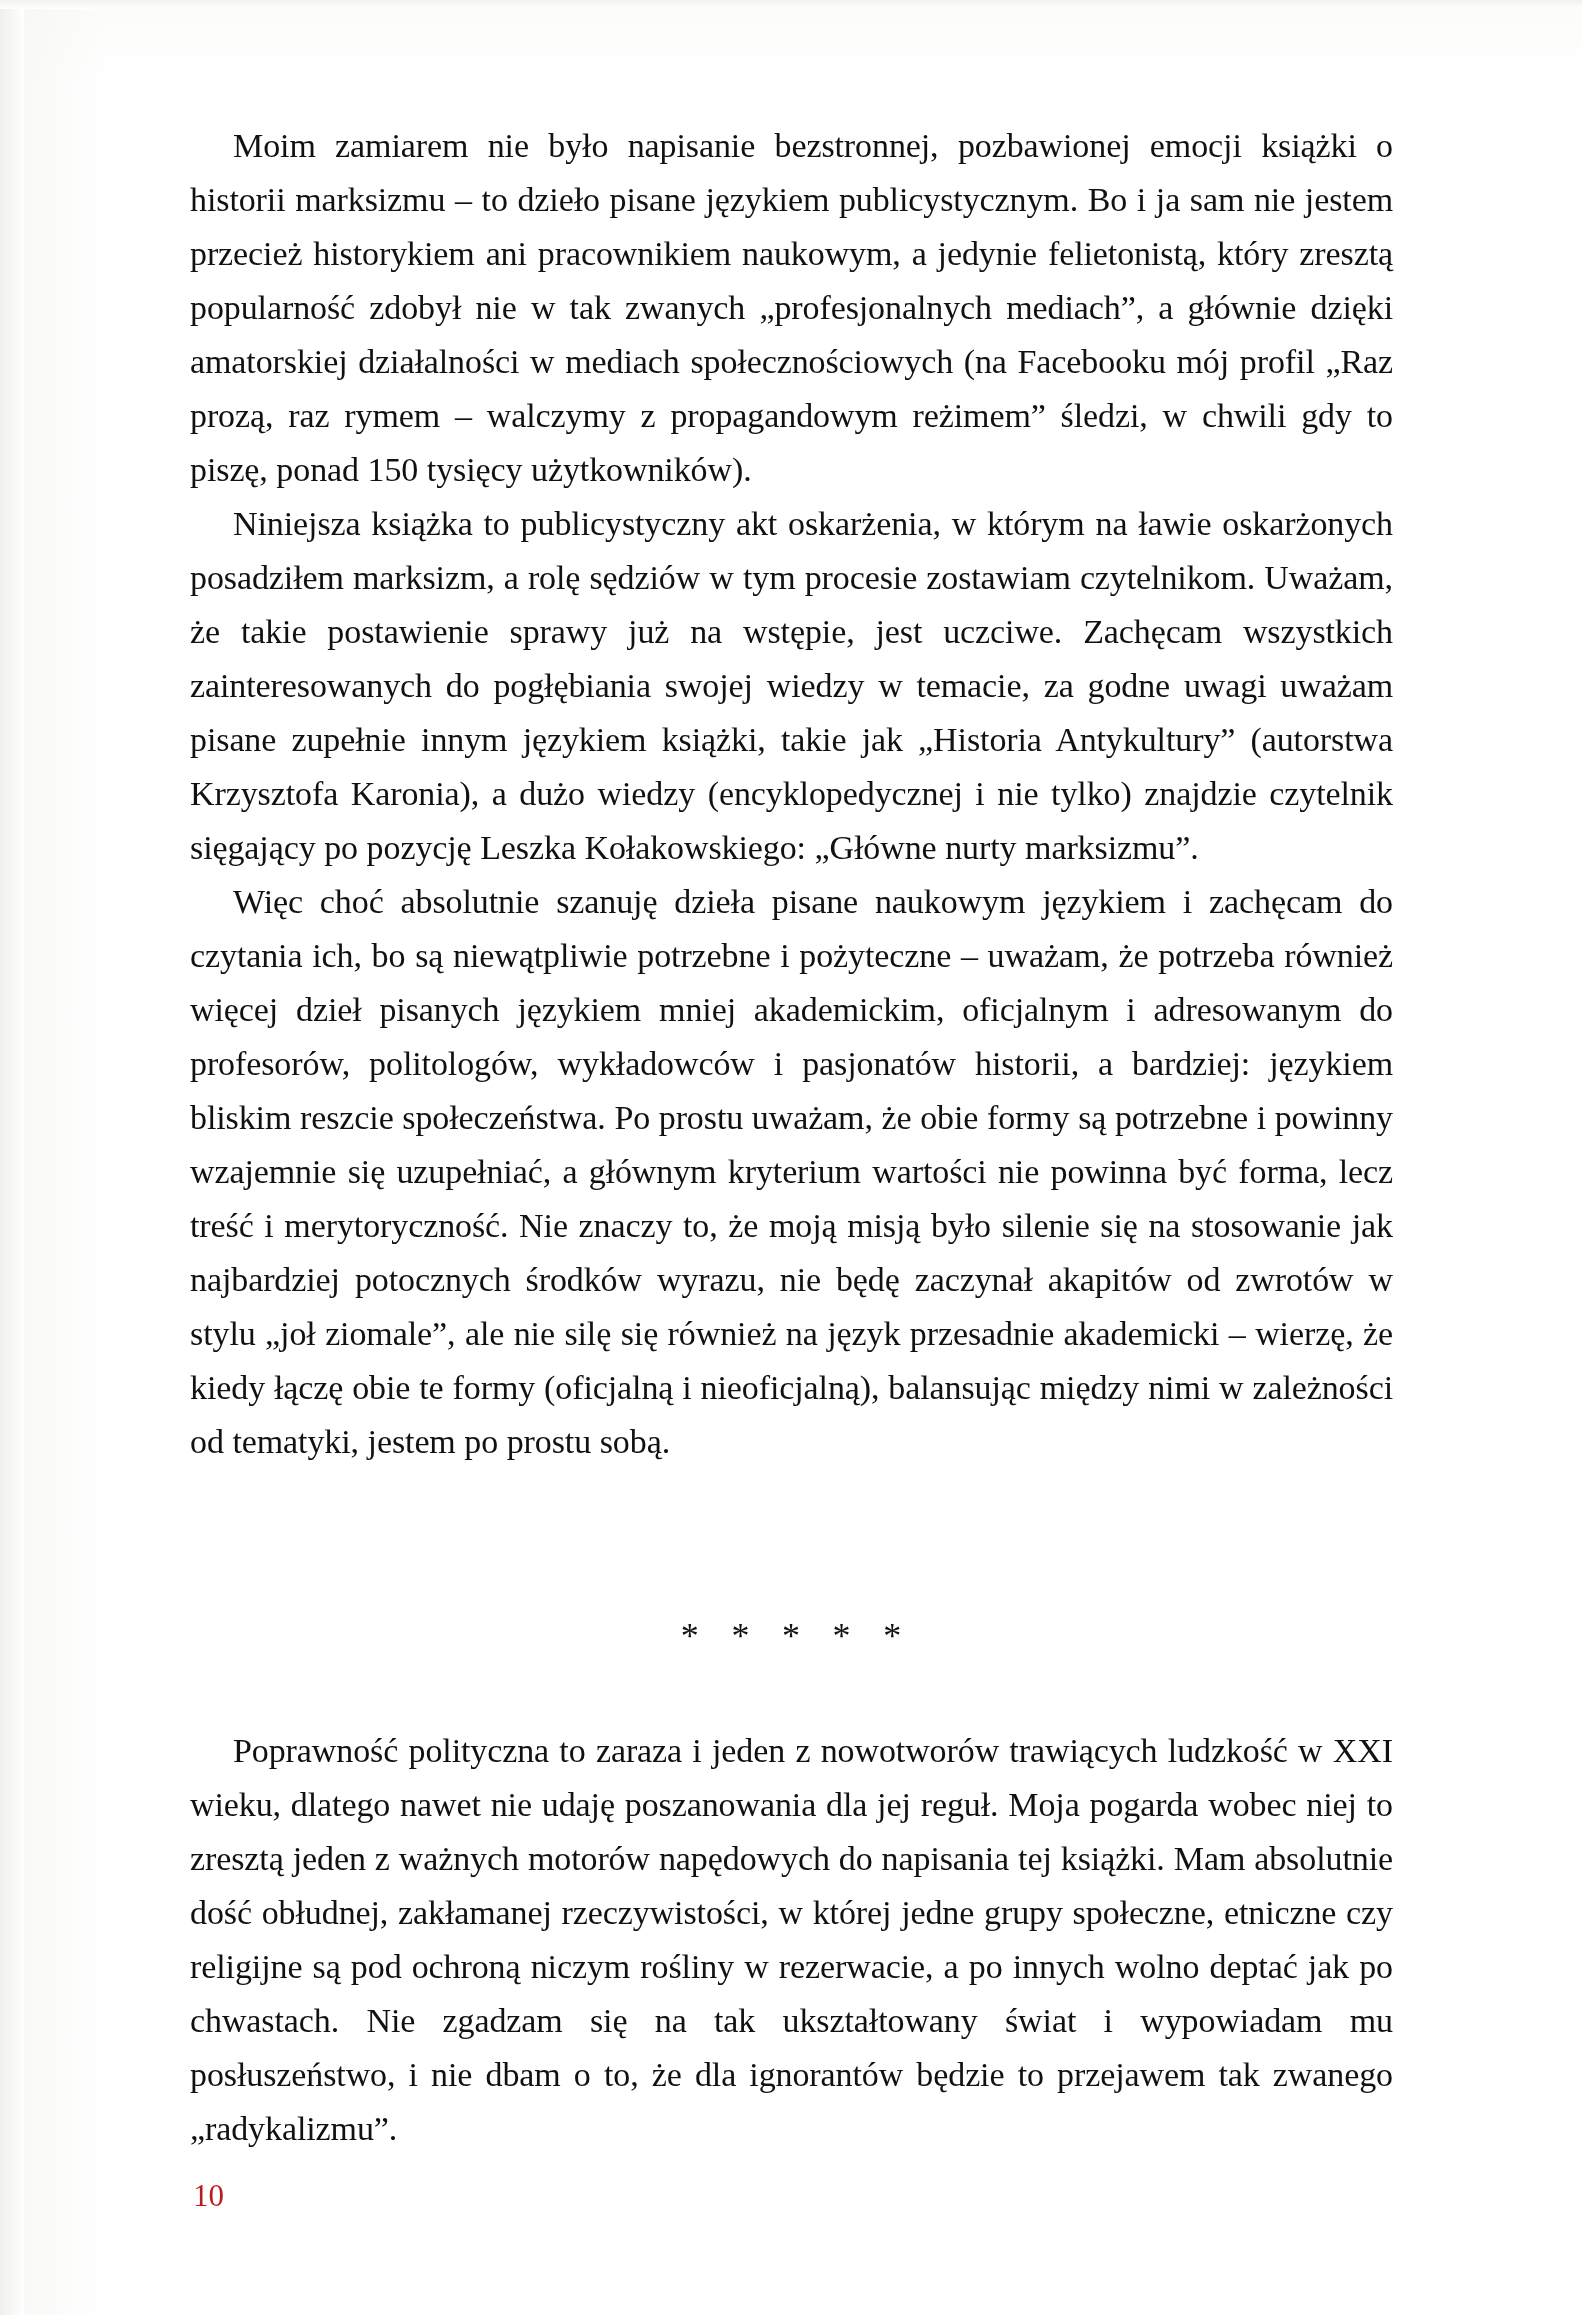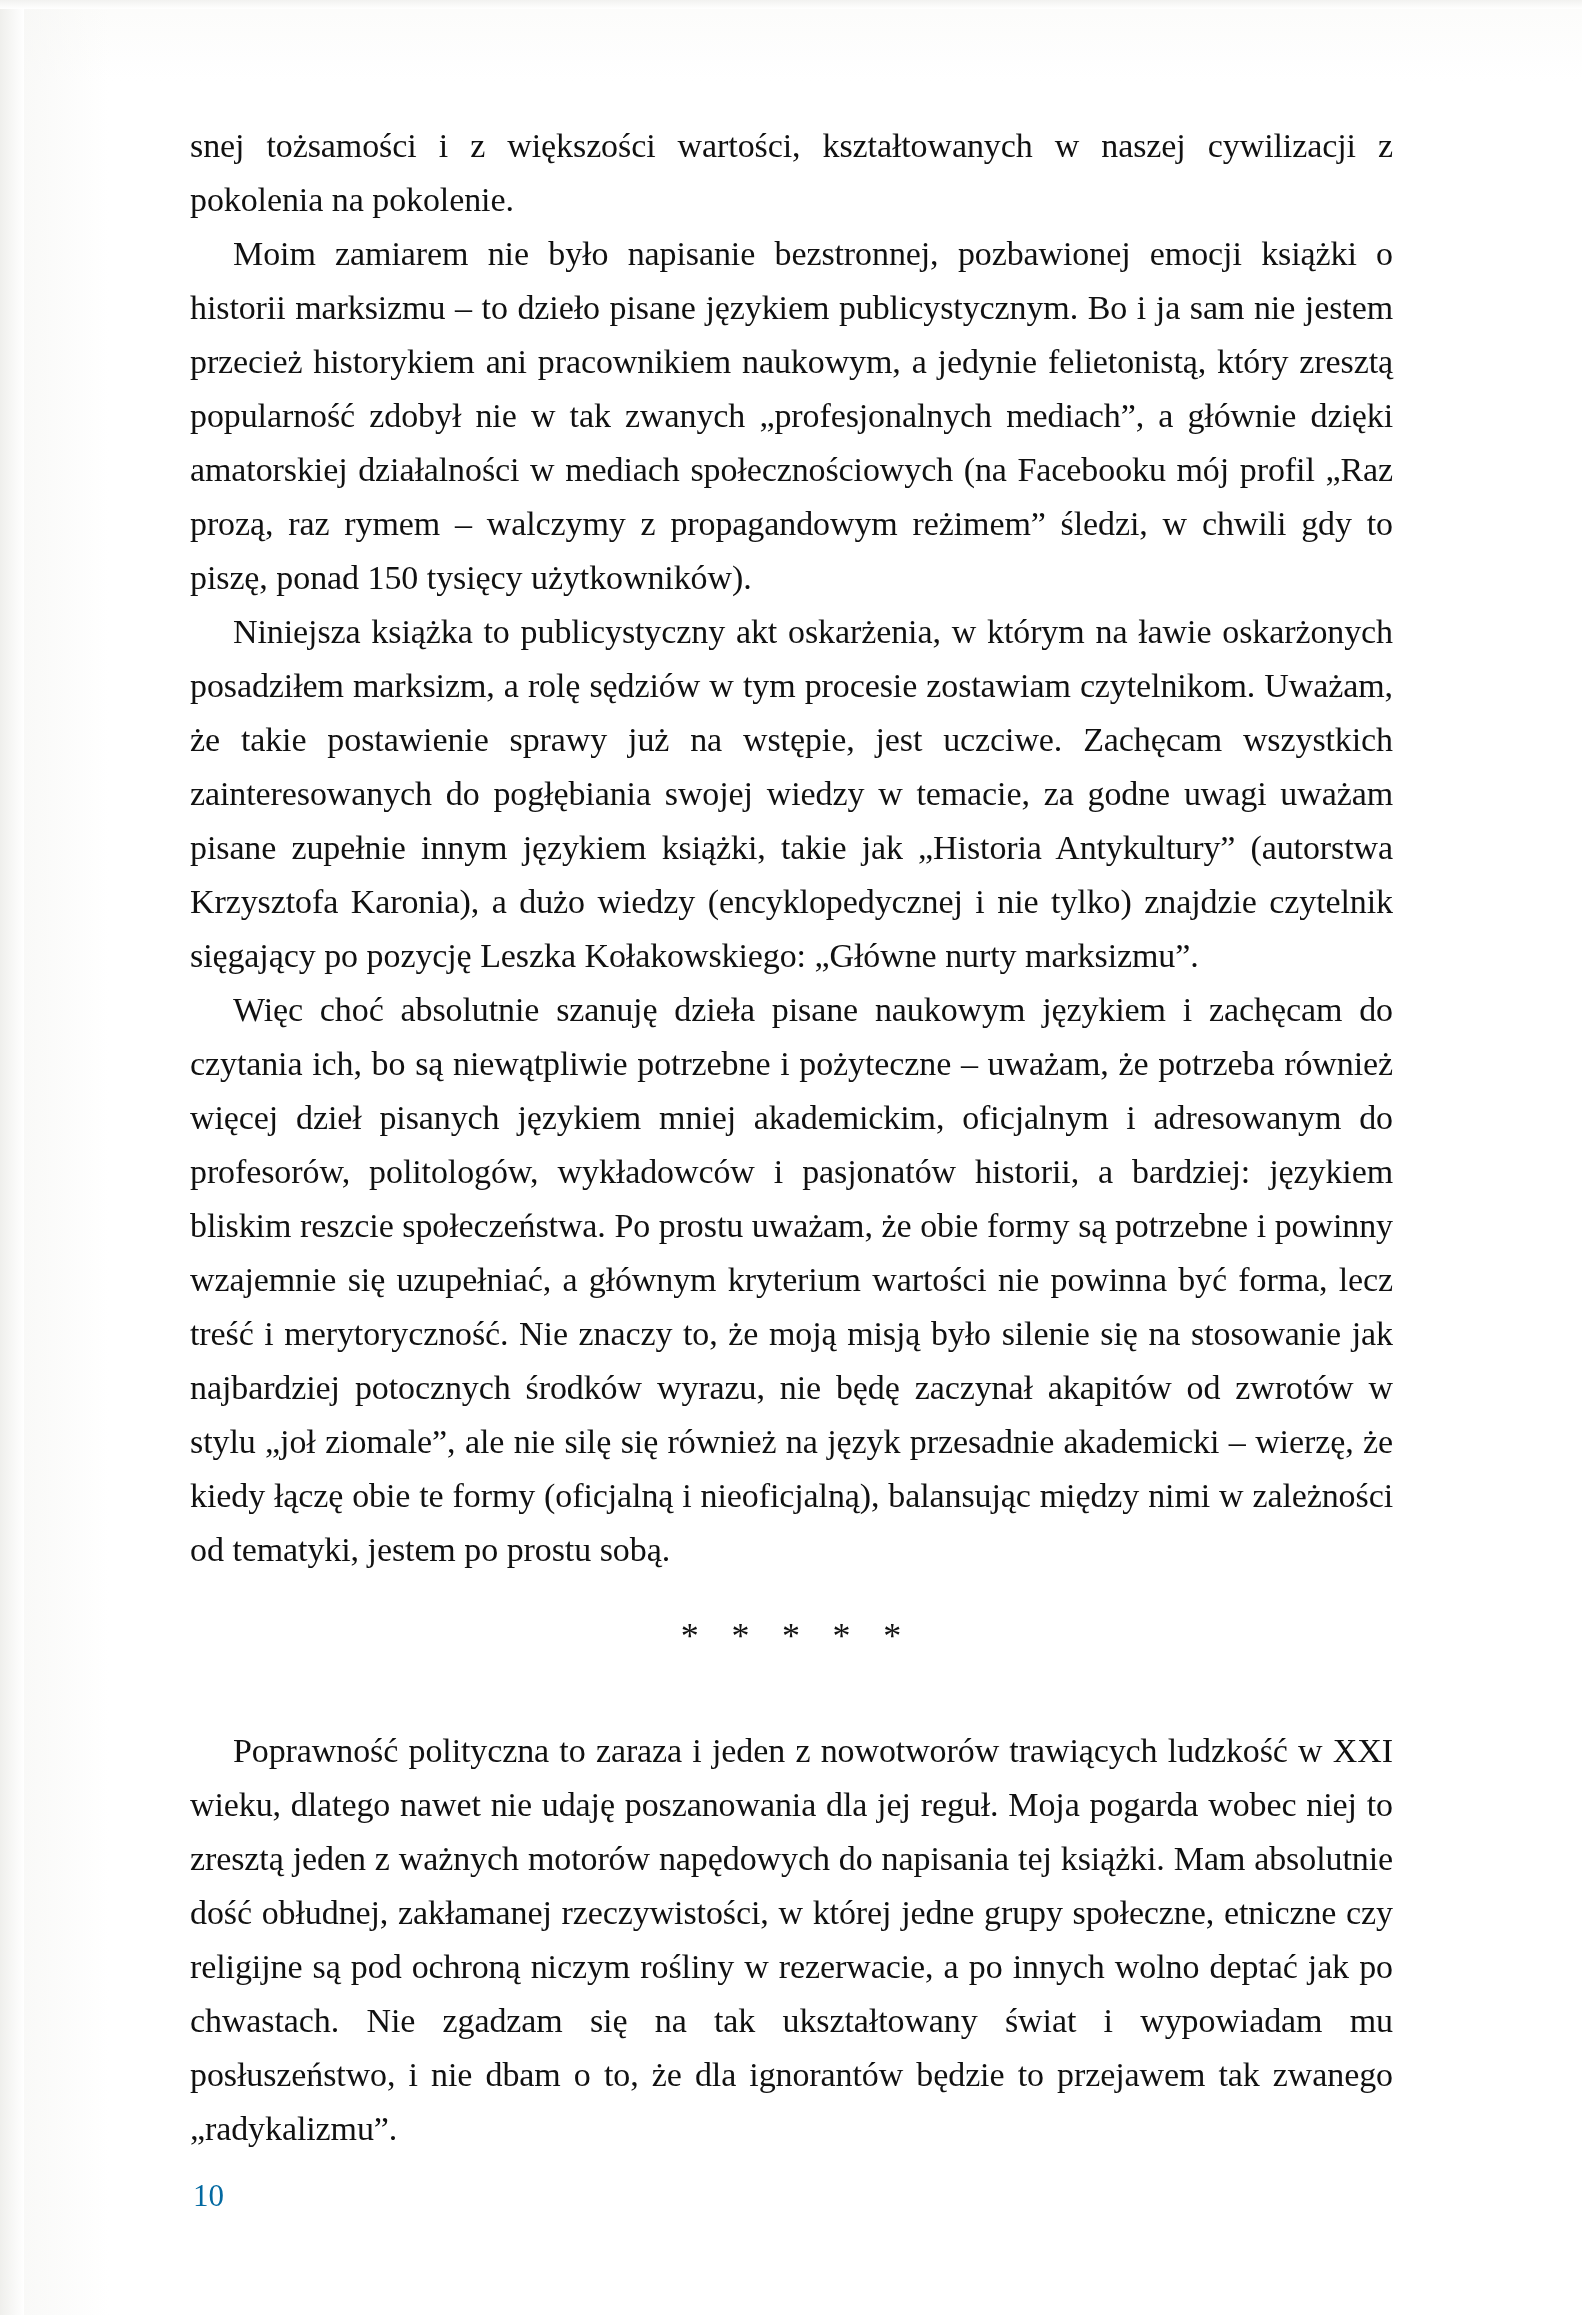--- a/index.html
+++ b/index.html
@@ -86,33 +86,32 @@
     width: 1203px;
     z-index: 2;
   }
 
   .page-number {
     position: absolute;
     left: 193px;
     top: 2178px;
     font-size: 31px;
     line-height: 36px;
-    color: #0369a1;
+    color: #b91c1c;
     z-index: 2;
   }
 </style>
 </head>
 <body>
 
 <div class="page-scan-tint"></div>
 <div class="scan-edge-left"></div>
 <div class="scan-edge-top"></div>
 
 <div class="text-block">
-  <p class="body-paragraph">snej tożsamości i z większości wartości, kształtowanych w naszej cywilizacji z pokolenia na pokolenie.</p>
   <p class="body-paragraph indented">Moim zamiarem nie było napisanie bezstronnej, pozbawionej emocji książki o historii marksizmu – to dzieło pisane językiem publicystycznym. Bo i ja sam nie jestem przecież historykiem ani pracownikiem naukowym, a jedynie felietonistą, który zresztą popularność zdobył nie w tak zwanych „profesjonalnych mediach”, a głównie dzięki amatorskiej działalności w mediach społecznościowych (na Facebooku mój profil „Raz prozą, raz rymem – walczymy z propagandowym reżimem” śledzi, w chwili gdy to piszę, ponad 150 tysięcy użytkowników).</p>
   <p class="body-paragraph indented">Niniejsza książka to publicystyczny akt oskarżenia, w którym na ławie oskarżonych posadziłem marksizm, a rolę sędziów w tym procesie zostawiam czytelnikom. Uważam, że takie postawienie sprawy już na wstępie, jest uczciwe. Zachęcam wszystkich zainteresowanych do pogłębiania swojej wiedzy w temacie, za godne uwagi uważam pisane zupełnie innym językiem książki, takie jak „Historia Antykultury” (autorstwa Krzysztofa Karonia), a dużo wiedzy (encyklopedycznej i nie tylko) znajdzie czytelnik sięgający po pozycję Leszka Kołakowskiego: „Główne nurty marksizmu”.</p>
   <p class="body-paragraph indented">Więc choć absolutnie szanuję dzieła pisane naukowym językiem i zachęcam do czytania ich, bo są niewątpliwie potrzebne i pożyteczne – uważam, że potrzeba również więcej dzieł pisanych językiem mniej akademickim, oficjalnym i adresowanym do profesorów, politologów, wykładowców i pasjonatów historii, a bardziej: językiem bliskim reszcie społeczeństwa. Po prostu uważam, że obie formy są potrzebne i powinny wzajemnie się uzupełniać, a głównym kryterium wartości nie powinna być forma, lecz treść i merytoryczność. Nie znaczy to, że moją misją było silenie się na stosowanie jak najbardziej potocznych środków wyrazu, nie będę zaczynał akapitów od zwrotów w stylu „joł ziomale”, ale nie silę się również na język przesadnie akademicki – wierzę, że kiedy łączę obie te formy (oficjalną i nieoficjalną), balansując między nimi w zależności od tematyki, jestem po prostu sobą.</p>
 </div>
 
 <div class="separator-asterisks">* * * * *</div>
 
 <div class="closing-block">
   <p class="body-paragraph indented">Poprawność polityczna to zaraza i jeden z nowotworów trawiących ludzkość w XXI wieku, dlatego nawet nie udaję poszanowania dla jej reguł. Moja pogarda wobec niej to zresztą jeden z ważnych motorów napędowych do napisania tej książki. Mam absolutnie dość obłudnej, zakłamanej rzeczywistości, w której jedne grupy społeczne, etniczne czy religijne są pod ochroną niczym rośliny w rezerwacie, a po innych wolno deptać jak po chwastach. Nie zgadzam się na tak ukształtowany świat i wypowiadam mu posłuszeństwo, i nie dbam o to, że dla ignorantów będzie to przejawem tak zwanego „radykalizmu”.</p>
 </div>

